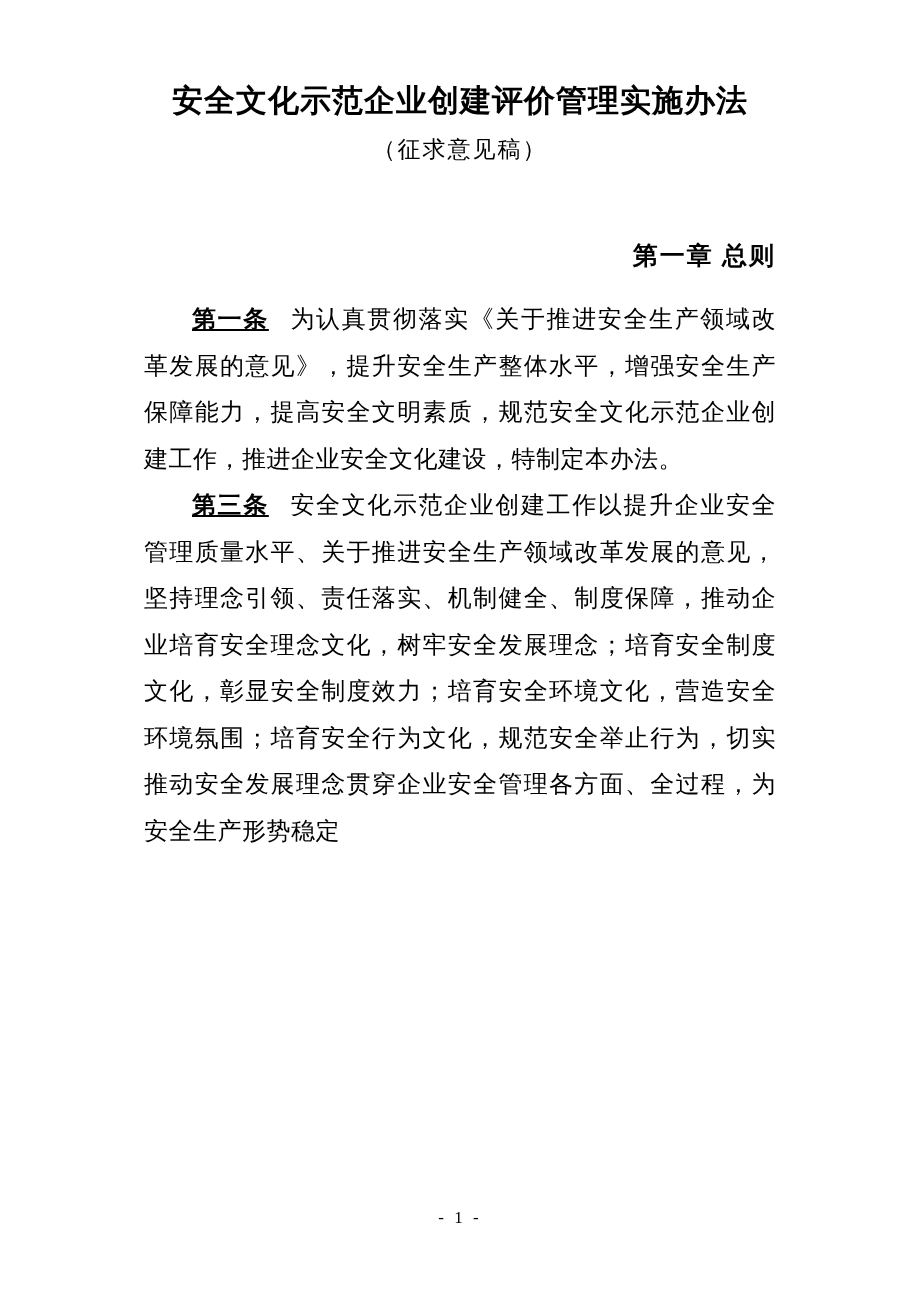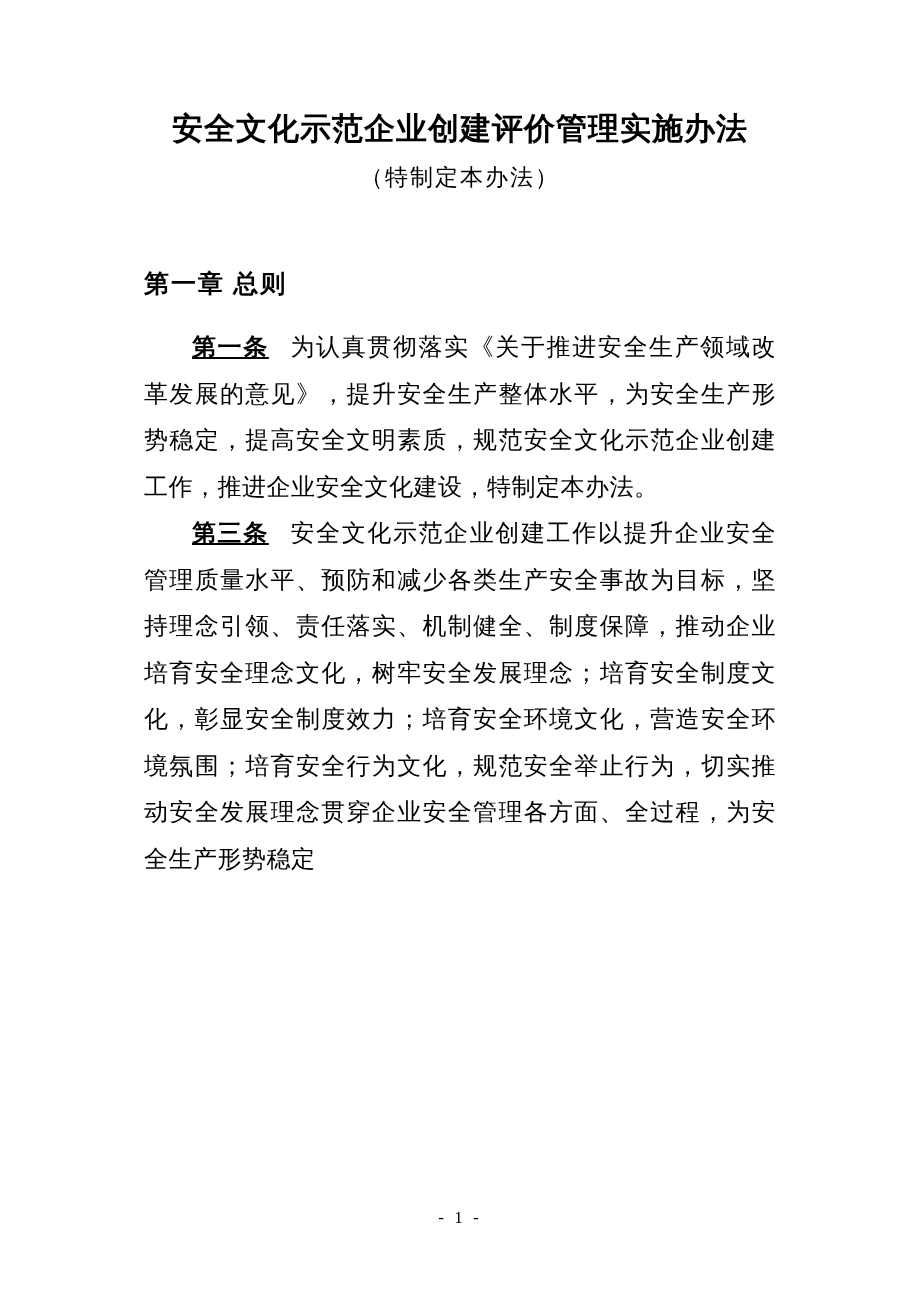--- a/index.html
+++ b/index.html
@@ -12,39 +12,39 @@
     background: #ffffff;
     color: #000000;
     font-family: "Liberation Serif", "DejaVu Serif", serif;
     position: relative;
     overflow: hidden;
   }
   .page {
     box-sizing: border-box;
     width: 920px;
     height: 1302px;
-    padding: 108px 144px 0 144px;
+    padding: 80px 144px 0 144px;
     position: relative;
   }
   .doc-title {
     text-align: center;
     font-size: 31px;
     font-weight: bold;
     letter-spacing: 1px;
     line-height: 42px;
   }
   .doc-subtitle {
     text-align: center;
     font-size: 23px;
     letter-spacing: 2px;
     margin-top: 12px;
     line-height: 32px;
   }
   .chapter-heading {
-    text-align: left;
+    text-align: right;
     font-size: 25px;
     font-weight: bold;
     letter-spacing: 2px;
     margin-top: 72px;
     line-height: 36px;
   }
   .body-block {
     margin-top: 22px;
   }
   p.article {
@@ -71,28 +71,28 @@
     color: #000000;
   }
 </style>
 </head>
 <body>
 
 <div class="page">
 
   <div class="doc-title">安全文化示范企业创建评价管理实施办法</div>
 
-  <div class="doc-subtitle">（特制定本办法）</div>
+  <div class="doc-subtitle">（征求意见稿）</div>
 
   <div class="chapter-heading">第一章 总则</div>
 
   <div class="body-block">
 
-    <p class="article"><span class="article-lead">第一条</span><span>为认真贯彻落实《关于推进安全生产领域改革发展的意见》，提升安全生产整体水平，为安全生产形势稳定，提高安全文明素质，规范安全文化示范企业创建工作，推进企业安全文化建设，特制定本办法。</span></p>
+    <p class="article"><span class="article-lead">第一条</span><span>为认真贯彻落实《关于推进安全生产领域改革发展的意见》，提升安全生产整体水平，增强安全生产保障能力，提高安全文明素质，规范安全文化示范企业创建工作，推进企业安全文化建设，特制定本办法。</span></p>
 
 
-    <p class="article"><span class="article-lead">第三条</span><span>安全文化示范企业创建工作以提升企业安全管理质量水平、预防和减少各类生产安全事故为目标，坚持理念引领、责任落实、机制健全、制度保障，推动企业培育安全理念文化，树牢安全发展理念；培育安全制度文化，彰显安全制度效力；培育安全环境文化，营造安全环境氛围；培育安全行为文化，规范安全举止行为，切实推动安全发展理念贯穿企业安全管理各方面、全过程，为安全生产形势稳定</span></p>
+    <p class="article"><span class="article-lead">第三条</span><span>安全文化示范企业创建工作以提升企业安全管理质量水平、关于推进安全生产领域改革发展的意见，坚持理念引领、责任落实、机制健全、制度保障，推动企业培育安全理念文化，树牢安全发展理念；培育安全制度文化，彰显安全制度效力；培育安全环境文化，营造安全环境氛围；培育安全行为文化，规范安全举止行为，切实推动安全发展理念贯穿企业安全管理各方面、全过程，为安全生产形势稳定</span></p>
 
   </div>
 
   <div class="page-footer">- 1 -</div>
 
 </div>
 
 </body></html>

